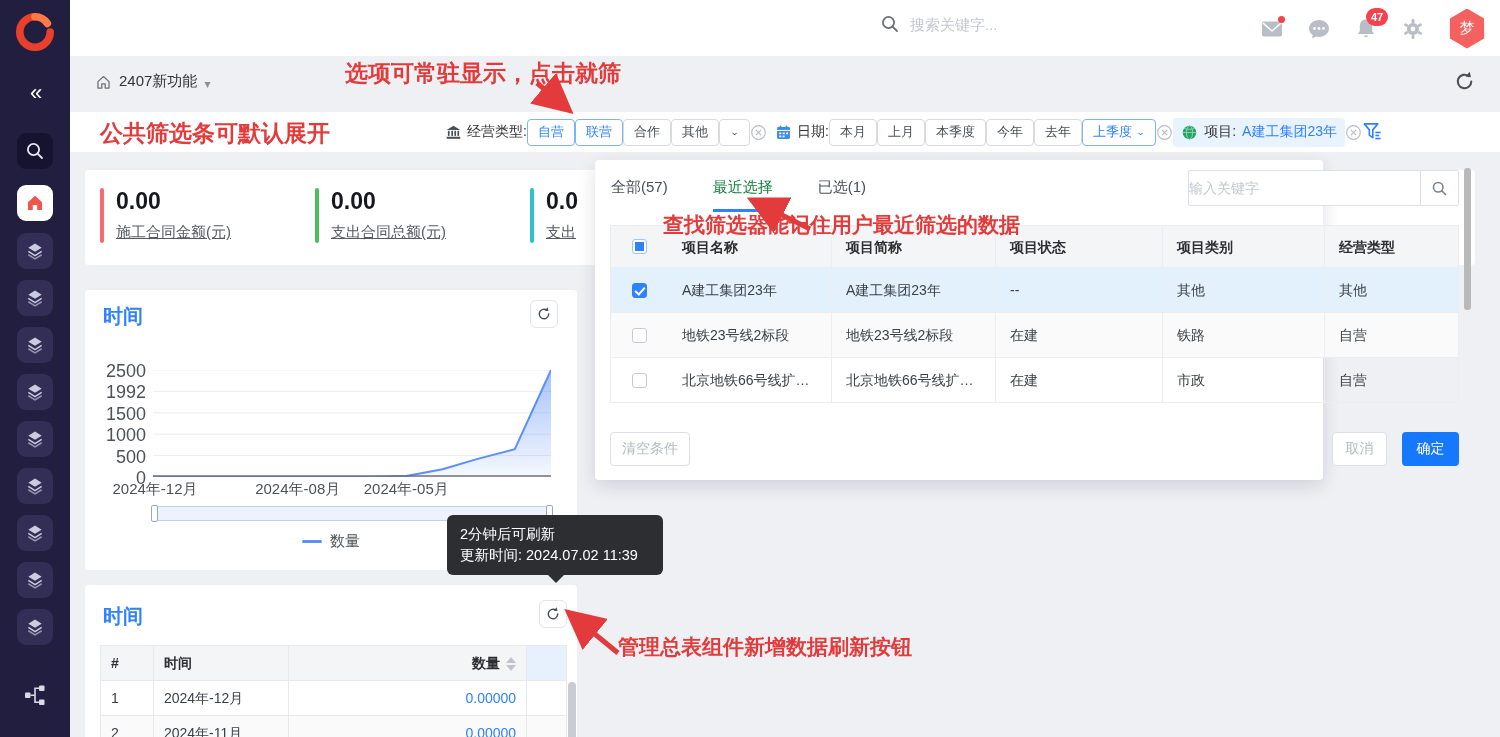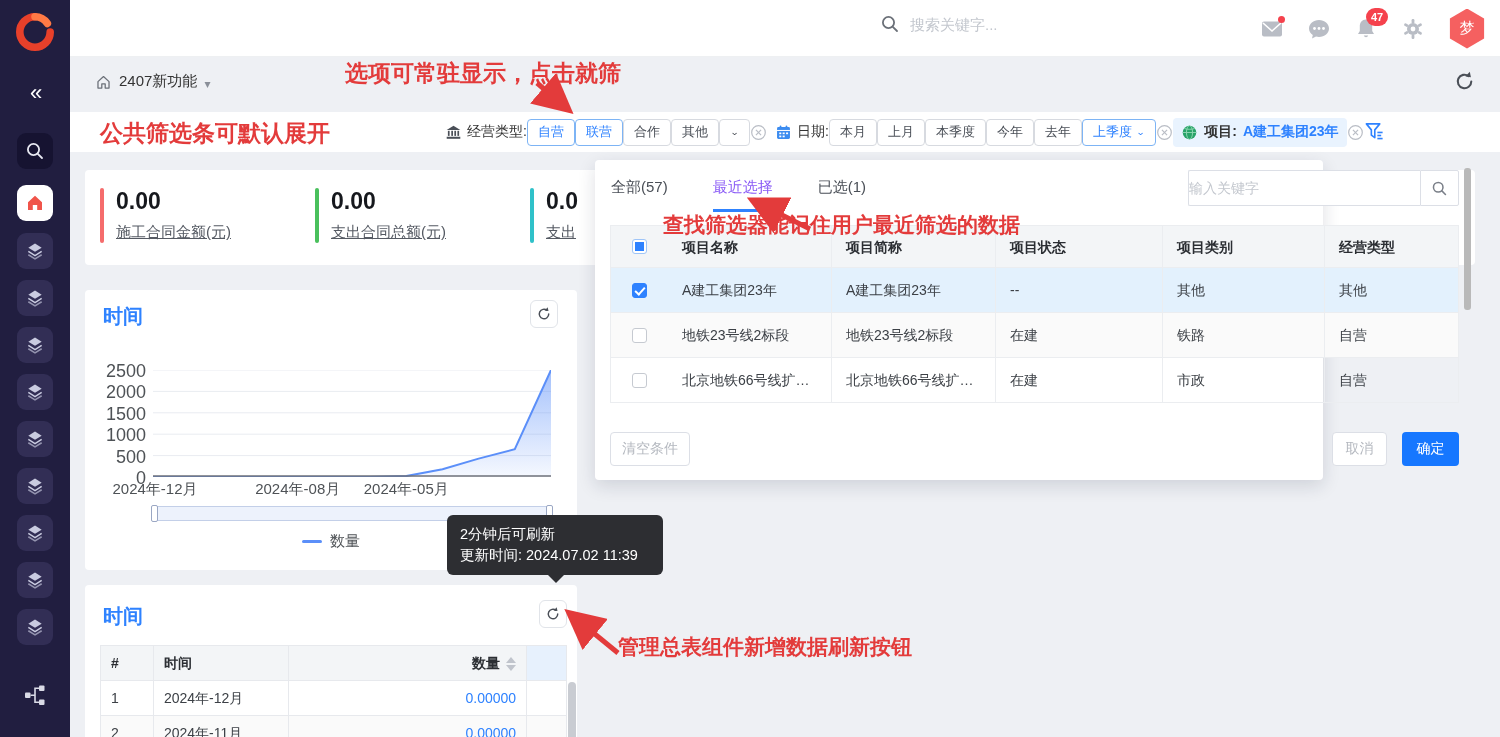--- a/index.html
+++ b/index.html
@@ -40,21 +40,21 @@
   
   .filterbar { position:absolute; left:70px; top:112px; width:1430px; height:40px; background:#fff; z-index:6; }
   .fb-inner { position:absolute; left:375px; top:0; height:40px; display:flex; align-items:center; }
   .fb-label { display:flex; align-items:center; gap:5px; font-size:14px; color:#333; white-space:nowrap; }
   .fb-label svg { width:17px; height:17px; }
   .fbtn { height:27px; padding:0 10px; border:1px solid #d7dae0; border-radius:4px; background:#fff; font-size:13px; color:#4a4f57; display:flex; align-items:center; gap:4px; cursor:pointer; white-space:nowrap; }
   .fbtn.sel { border-color:#7db4f5; color:#2e82ff; }
   .fbtn .dn { font-size:11px; transform:scaleY(.8); }
   .cclose { width:17px; height:17px; color:#b9bdc5; cursor:pointer; }
   .cclose svg { width:17px; height:17px; }
-  .proj-tag { display:flex; align-items:center; gap:6px; background:#e9f3fe; border-radius:4px; height:29px; padding:0 8px;font-weight:bold; }
+  .proj-tag { display:flex; align-items:center; gap:6px; background:#e9f3fe; border-radius:4px; height:29px; padding:0 8px; }
   .proj-tag .pt-label { font-size:14px; color:#333; }
   .proj-tag .pt-value { font-size:14px; color:#2e82ff; cursor:pointer; }
   .proj-tag svg.globe { width:17px; height:17px; }
   .funnel { width:22px; height:22px; color:#2e82ff; cursor:pointer; }
   .funnel svg { width:21px; height:21px; }
 
   
   .stats-card { position:absolute; left:85px; top:170px; width:1390px; height:95px; background:#fff; border-radius:4px; z-index:1; }
   .stat { position:absolute; top:18px; display:flex; gap:12px; }
   .stat .bar { width:4px; height:55px; border-radius:2px; }
@@ -90,21 +90,21 @@
   .sorter { display:inline-block; vertical-align:middle; margin-left:6px; }
   .sorter i { display:block; width:0; height:0; border-left:5px solid transparent; border-right:5px solid transparent; }
   .sorter .up { border-bottom:6px solid #c0c4cc; margin-bottom:2px; }
   .sorter .down { border-top:6px solid #c0c4cc; }
   .mini-scroll { position:absolute; left:483px; top:97px; width:8px; height:72px; background:#c9ccd2; border-radius:4px; cursor:pointer; }
 
   
   .panel { position:absolute; left:595px; top:160px; width:728px; height:320px; background:#fff; border-radius:4px; box-shadow:0 6px 18px rgba(20,30,60,.14); z-index:50;text-decoration:underline; }
   .tabs { position:absolute; left:16px; top:18px; display:flex; gap:45px; font-size:15px; color:#4a4f57; }
   .tab { cursor:pointer; padding-bottom:12px; }
-  .tab.active { color:#8b5cf6; border-bottom:3px solid #2e82ff; }
+  .tab.active { color:#15803d; border-bottom:3px solid #2e82ff; }
   .panel-search { position:absolute; left:593px; top:10px; display:flex; }
   .panel-search input { width:232px; height:36px; border:1px solid #dcdfe6; border-right:none; border-radius:2px 0 0 2px; padding:0 0; font-size:14px; color:#333; outline:none; }
   .panel-search input::placeholder { color:#c3c7ce; }
   .panel-search .sbtn { width:39px; height:36px; border:1px solid #dcdfe6; border-radius:0 2px 2px 0; background:#fff; display:flex; align-items:center; justify-content:center; color:#7a7f88; cursor:pointer; }
   .panel-search .sbtn svg { width:17px; height:17px; }
   .panel-scroll { position:absolute; left:869px; top:8px; width:7px; height:142px; background:#b9b9b9; border-radius:3px; cursor:pointer; }
 
   .ptable { position:absolute; left:15px; top:65px; width:849px; font-size:14px; color:#3c4046; }
   .pt-row { display:flex; height:45px; line-height:44px; border-bottom:1px solid #ebedf0; }
   .pt-row.head { height:43px; line-height:42px; background:#f3f5f7; font-weight:bold; color:#2b2e33; border-top:1px solid #ebedf0; }
@@ -420,21 +420,21 @@
     <div class="icon-btn" style="right:19px; top:10px">
         <svg>
           <use href="#i-refresh"></use>
         </svg>
       </div>
     <div id="chart-ylabels">
         <div class="ylab" style="top: 178px;">0</div>
         <div class="ylab" style="top: 156.6px;">500</div>
         <div class="ylab" style="top: 135.2px;">1000</div>
         <div class="ylab" style="top: 113.8px;">1500</div>
-        <div class="ylab" style="top: 92.4px;">2000</div>
+        <div class="ylab" style="top: 92.4px;">1992</div>
         <div class="ylab" style="top: 71px;">2500</div>
       </div>
     <div class="plot-wrap">
       <svg id="chart-plot" width="398" height="107">
           <defs>
             <linearGradient id="ag" x1="0" y1="0" x2="0" y2="1">
               <stop offset="0" stop-color="#5b8ff9" stop-opacity="0.55"></stop>
               <stop offset="1" stop-color="#5b8ff9" stop-opacity="0.06"></stop>
             </linearGradient>
           </defs>

